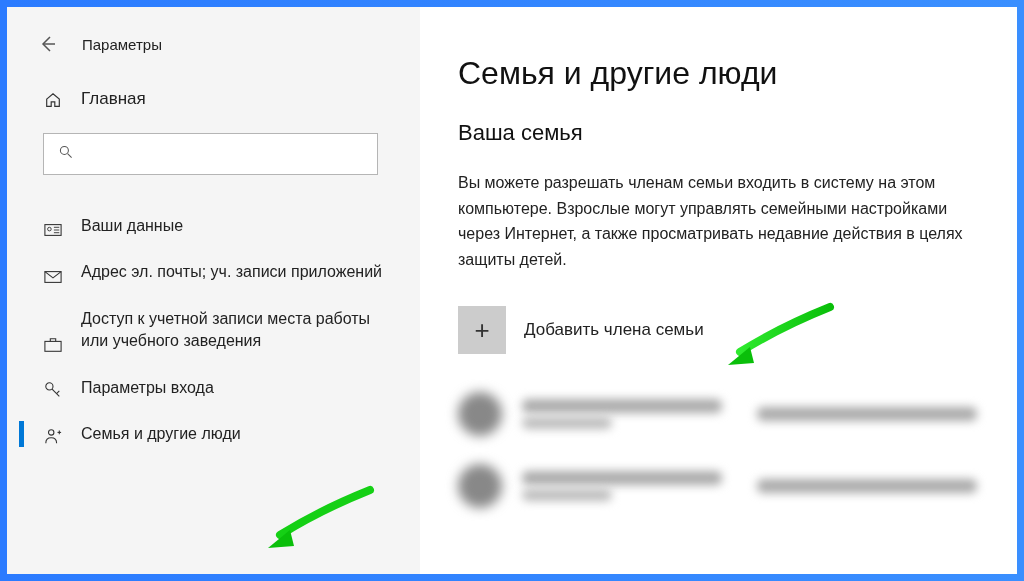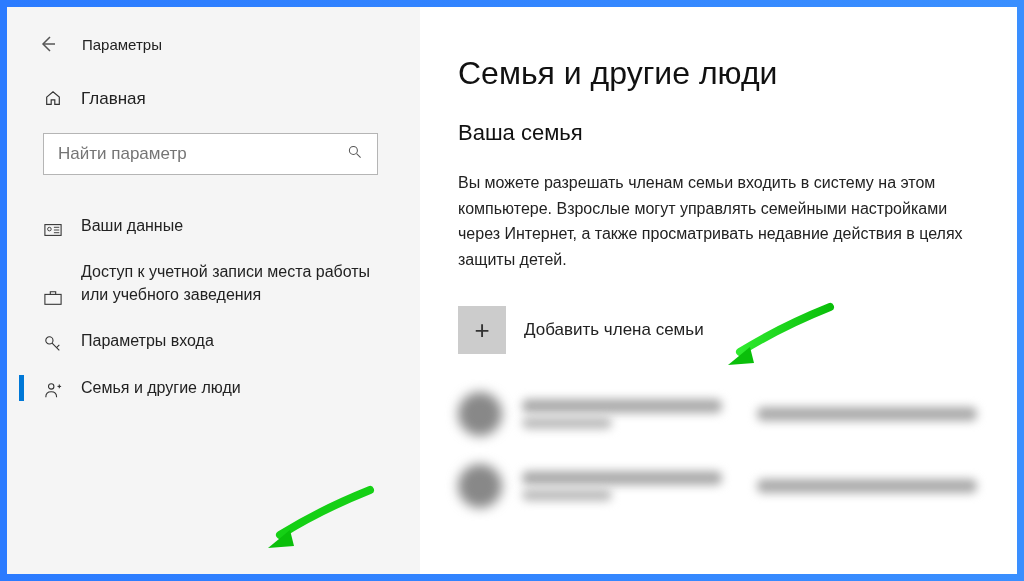--- a/index.html
+++ b/index.html
@@ -3,21 +3,21 @@
   <meta charset="utf-8">
   <style>
     * { margin: 0; padding: 0; box-sizing: border-box; font-family: "Segoe UI", Tahoma, sans-serif; }
     body { width: 1024px; height: 581px; overflow: hidden; background: #fff; position: relative; }
     .window { display: flex; height: 100%; border: 7px solid; border-image: linear-gradient(90deg,#2b7bff,#3a8fff) 1; }
     .sidebar { width: 413px; background: #f5f5f5; padding: 12px; display: flex; flex-direction: column; }
     .titlebar { height: 50px; display: flex; align-items: center; padding: 0 15px; gap: 20px; }
     .back-arrow { width: 28px; height: 28px; display: flex; align-items: center; justify-content: center; font-size: 20px; color: #444; }
     .app-title { font-size: 15px; color: #222; }
     .side-body { padding: 20px 24px 0; flex: 1; }
-    .home-row { display: flex; align-items: flex-start; gap: 18px; margin-bottom: 24px; cursor: pointer; }
+    .home-row { display: flex; align-items: flex-end; gap: 18px; margin-bottom: 24px; cursor: pointer; }
     .home-row .icon { width: 20px; display: flex; justify-content: center; color: #333; }
     .home-row span.txt { font-size: 17px; color: #222; }
     .search-box { width: 335px; height: 42px; background: #fff; border: 1px solid #b5b5b5; display: flex; align-items: center; padding: 0 14px; margin-bottom: 28px; }
     .search-box input { flex: 1; border: none; outline: none; font-size: 17px; color: #666; background: transparent; }
     .search-box .search-icon { color: #555; font-size: 16px; }
     .category-title { font-size: 17px; font-weight: 600; color: #222; margin-bottom: 18px; }
     .nav-list { display: flex; flex-direction: column; }
     .nav-item { display: flex; align-items: flex-end; gap: 18px; padding: 12px 0; cursor: pointer; font-size: 16px; color: #222; line-height: 1.4; position: relative; }
     .nav-item .icon { width: 20px; display: flex; justify-content: center; color: #333; flex-shrink: 0; }
     .nav-item.selected::before { content: ""; position: absolute; left: -24px; top: 10px; bottom: 10px; width: 5px; background: #0078d7; }
@@ -57,40 +57,48 @@
     <div class="side-body">
       <div class="home-row">
         <span class="icon">
           <svg width="18" height="18" viewBox="0 0 20 20">
               <path d="M3 9 L10 3 L17 9 V17 H12 V12 H8 V17 H3 Z" stroke="#333" stroke-width="1.3" fill="none"></path>
             </svg>
         </span>
         <span class="txt">Главная</span>
       </div>
       <div class="search-box">
-        <input type="text" placeholder="Найти параметр" style="">
         <span class="search-icon">
           <svg width="16" height="16" viewBox="0 0 20 20">
               <circle cx="8" cy="8" r="5" stroke="#555" stroke-width="1.3" fill="none"></circle>
               <line x1="12" y1="12" x2="17" y2="17" stroke="#555" stroke-width="1.3"></line>
             </svg>
         </span>
       </div>
       <div class="nav-list">
         <div class="nav-item">
           <span class="icon">
             <svg width="18" height="14" viewBox="0 0 20 14">
                 <rect x="1" y="1" width="18" height="12" stroke="#333" stroke-width="1.2" fill="none"></rect>
                 <circle cx="6" cy="6" r="2" stroke="#333" stroke-width="1" fill="none"></circle>
                 <line x1="11" y1="4" x2="17" y2="4" stroke="#333"></line>
                 <line x1="11" y1="7" x2="17" y2="7" stroke="#333"></line>
                 <line x1="11" y1="10" x2="17" y2="10" stroke="#333"></line>
               </svg>
           </span>
           <span class="txt">Ваши данные</span>
+        </div>
+        <div class="nav-item">
+          <span class="icon">
+            <svg width="18" height="14" viewBox="0 0 20 14">
+                <rect x="1" y="1" width="18" height="12" stroke="#333" stroke-width="1.2" fill="none"></rect>
+                <path d="M1 1 L10 8 L19 1" stroke="#333" stroke-width="1.2" fill="none"></path>
+              </svg>
+          </span>
+          <span class="txt">Адрес эл. почты; уч. записи приложений</span>
         </div>
         <div class="nav-item">
           <span class="icon">
             <svg width="18" height="16" viewBox="0 0 20 16">
                 <rect x="1" y="4" width="18" height="11" stroke="#333" stroke-width="1.2" fill="none"></rect>
                 <path d="M7 4 V1 H13 V4" stroke="#333" stroke-width="1.2" fill="none"></path>
               </svg>
           </span>
           <span class="txt">Доступ к учетной записи места работы или учебного заведения</span>
         </div>

